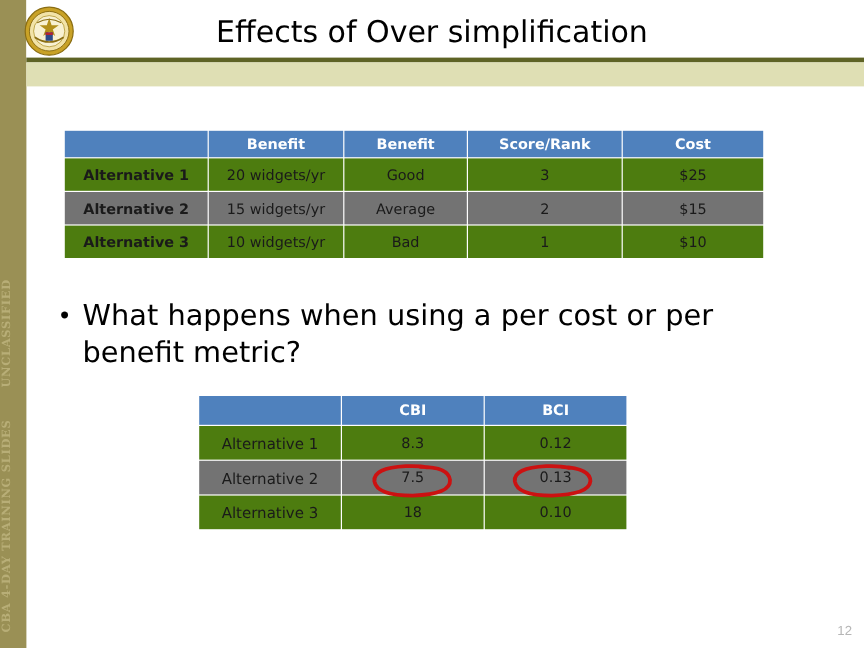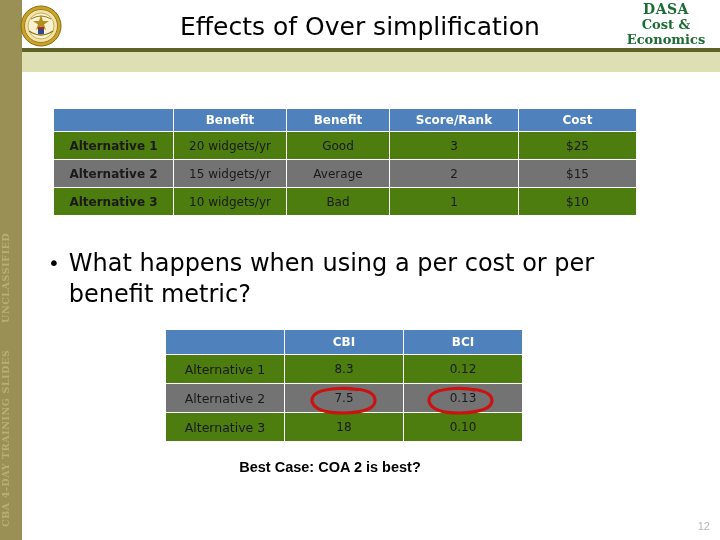--- a/index.html
+++ b/index.html
@@ -240,25 +240,20 @@
       <path d="M21 10 L23 16 L29 16 L24 19.5 L26 25 L21 21.5 L16 25 L18 19.5 L13 16 L19 16 Z" fill="#b3901a"></path>
       <rect x="18" y="22" width="6" height="7" fill="#2c4a8a"></rect>
       <rect x="18" y="22" width="6" height="2.2" fill="#b22234"></rect>
       <path d="M9 26 Q21 34 33 26" stroke="#8a6d12" stroke-width="1.4" fill="none"></path>
       <path d="M11 14 Q21 8 31 14" stroke="#8a6d12" stroke-width="0.9" fill="none"></path>
     </svg>
   </div>
 
   <div class="slide-title">Effects of Over simplification</div>
 
-  <div class="dasa-logo">
-    <div class="l1">DASA</div>
-    <div class="l2">Cost &amp;</div>
-    <div class="l3">Economics</div>
-  </div>
 
   <table class="tbl" id="table1">
     <thead>
       <tr>
         <th class="c0 blank"></th>
         <th class="c1">Benefit</th>
         <th class="c2">Benefit</th>
         <th class="c3">Score/Rank</th>
         <th class="c4">Cost</th>
       </tr>
@@ -322,17 +317,16 @@
     </tbody>
   </table>
 
   <svg class="annot" id="annot-cbi" viewBox="0 0 80 32">
     <path d="M46 4 Q70 4 71 15 Q72 27 40 28 Q10 28 8 16 Q7 5 34 3.5 Q46 3 52 4.5" fill="none" stroke="#cc1111" stroke-width="3.2" stroke-linecap="round"></path>
   </svg>
   <svg class="annot" id="annot-bci" viewBox="0 0 80 32">
     <path d="M48 4 Q72 5 72 16 Q71 27 40 28 Q11 28 9 16 Q8 5 35 3.5 Q47 3 54 5" fill="none" stroke="#cc1111" stroke-width="3.2" stroke-linecap="round"></path>
   </svg>
 
-  <div class="caption">Best Case:  COA 2 is best?</div>
 
   <div class="page-num">12</div>
 
 </div>
 
 </body></html>

